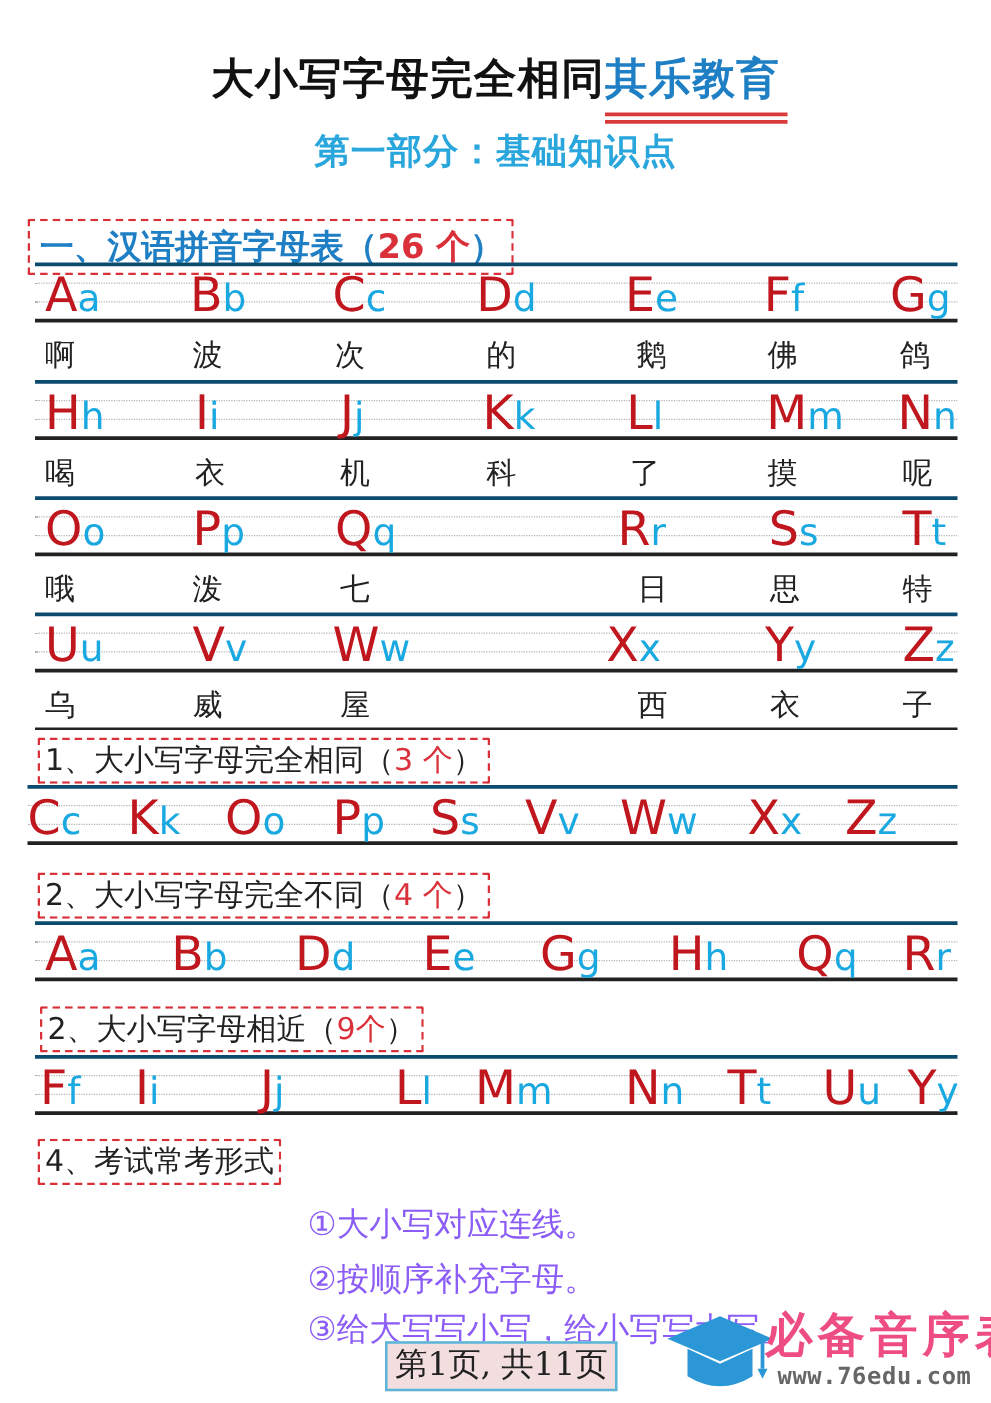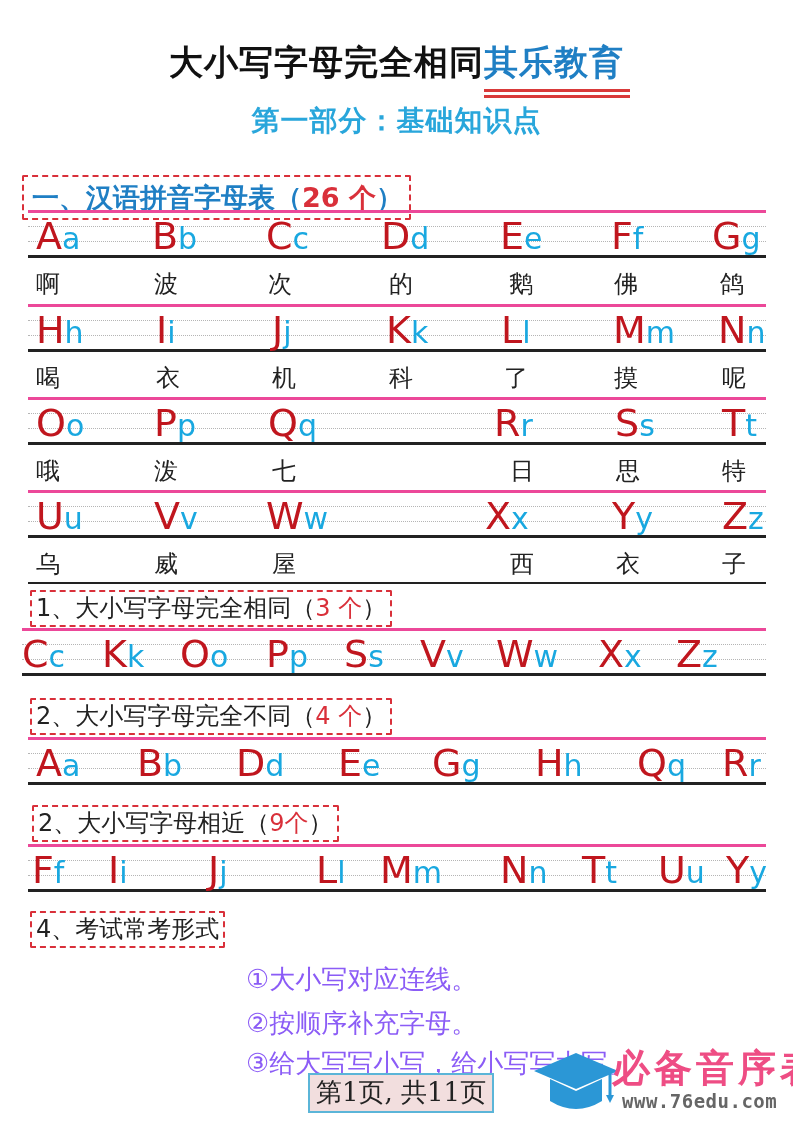--- a/index.html
+++ b/index.html
@@ -18,21 +18,21 @@
 
   
   .dbox { border:2.5px dashed #d9303a; border-radius:2px; white-space:nowrap; box-sizing:border-box; }
   .sec1 { left:22px; top:160px; height:45px; padding:2px 6px 0 8px; font-size:27px; font-weight:bold; color:#1f7fc4; line-height:38px;margin-top:15px; }
   .sec1 .cnt { color:#d9303a; }
 
   .sub { left:30px; height:37px; padding:0 4px 0 4px; font-size:24px; color:#222; line-height:33px; }
   .sub .cnt { color:#d9303a; }
 
   
-  .ruled { left:28px; width:738px; height:48px; border-top:3px solid #ec4899; border-bottom:3px solid #222; box-sizing:border-box; }
+  .ruled { left:28px; width:738px; height:48px; border-top:3px solid #0c4a6e; border-bottom:3px solid #222; box-sizing:border-box; }
   .ruled .dl { position:absolute; left:0; right:0; height:0; border-top:1.5px dotted #b5b5b5; }
   .ruled .dl1 { top:13px; }
   .ruled .dl2 { top:28px; }
 
   .letter { position:absolute; white-space:nowrap; font-family:"DejaVu Sans", sans-serif; line-height:1; }
   .letter .up { color:#c0161e; font-size:38px; font-weight:normal; }
   .letter .lo { color:#19a8e0; font-size:30px; }
 
   .hanzi { position:absolute; font-size:24px; color:#222; }
 

